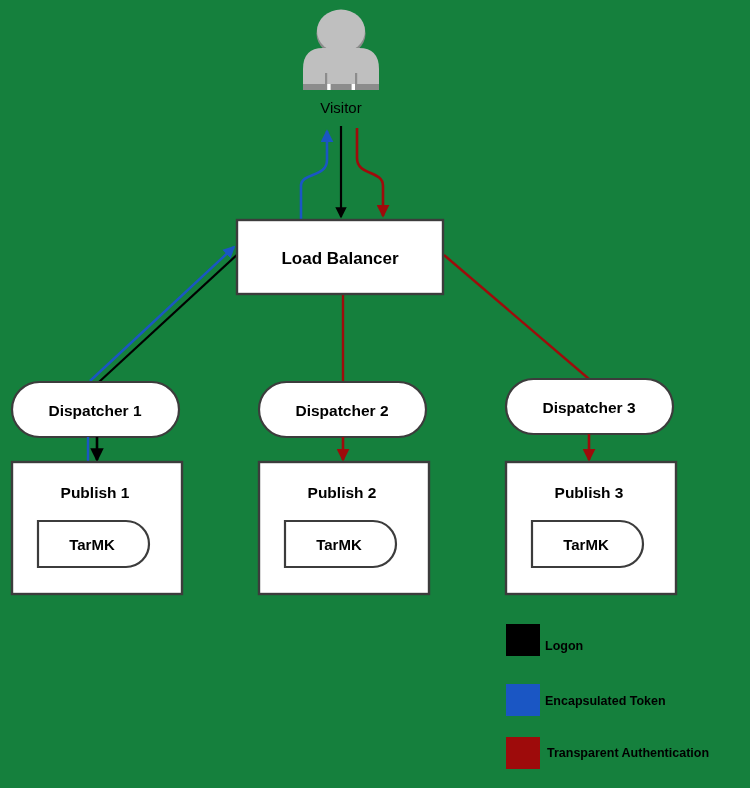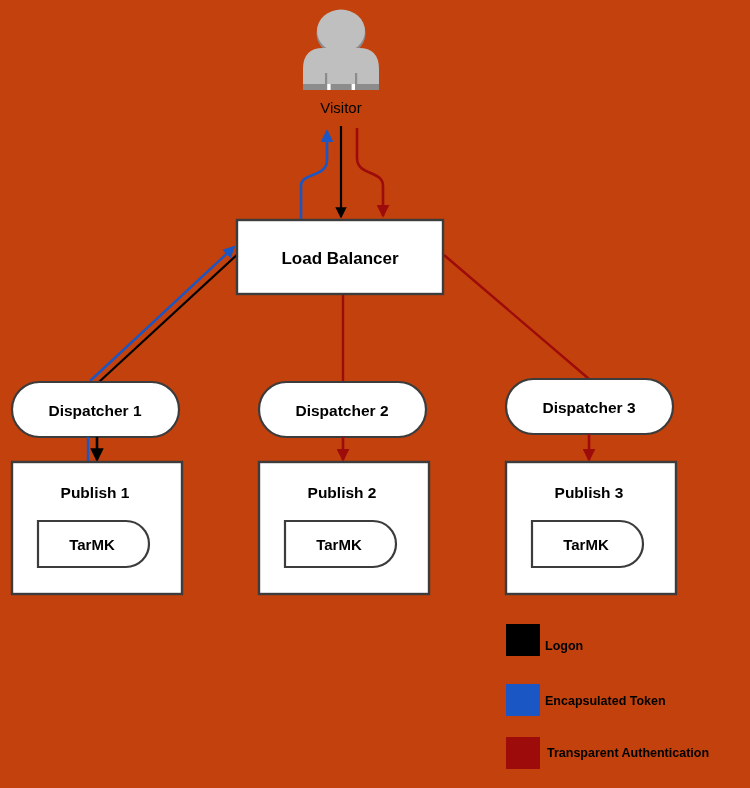--- a/index.html
+++ b/index.html
@@ -7,21 +7,21 @@
     padding: 0;
     background: #ffffff;
   }
   body {
     font-family: "Liberation Sans", sans-serif;
   }
   #canvas {
     position: relative;
     width: 750px;
     height: 788px;
-    background: #c2410c;
+    background: #15803d;
     overflow: hidden;
   }
   #diagram-svg {
     position: absolute;
     left: 0;
     top: 0;
     width: 750px;
     height: 788px;
   }
   .node-label {

